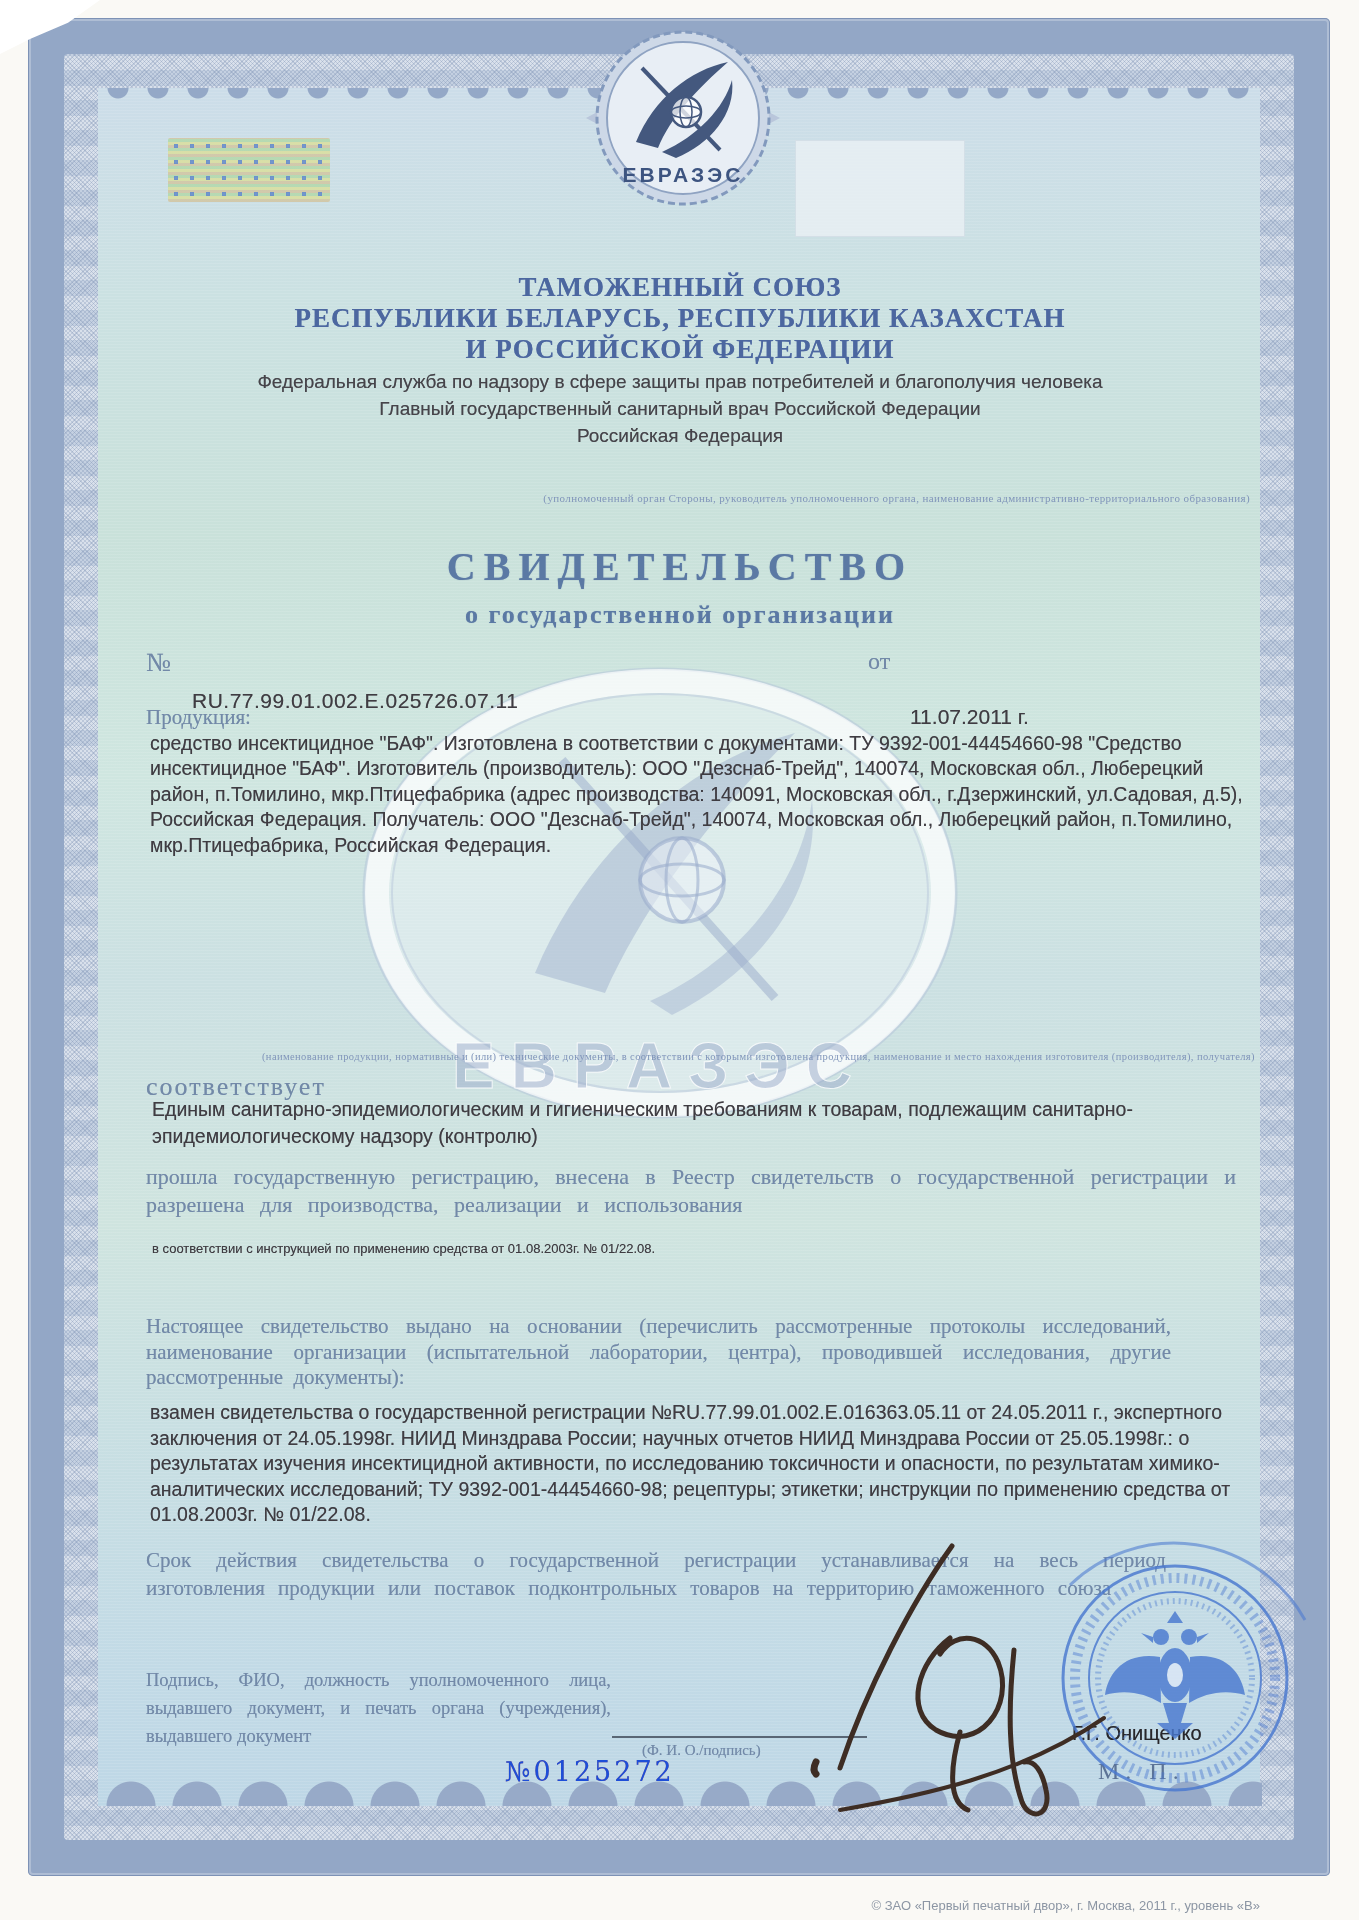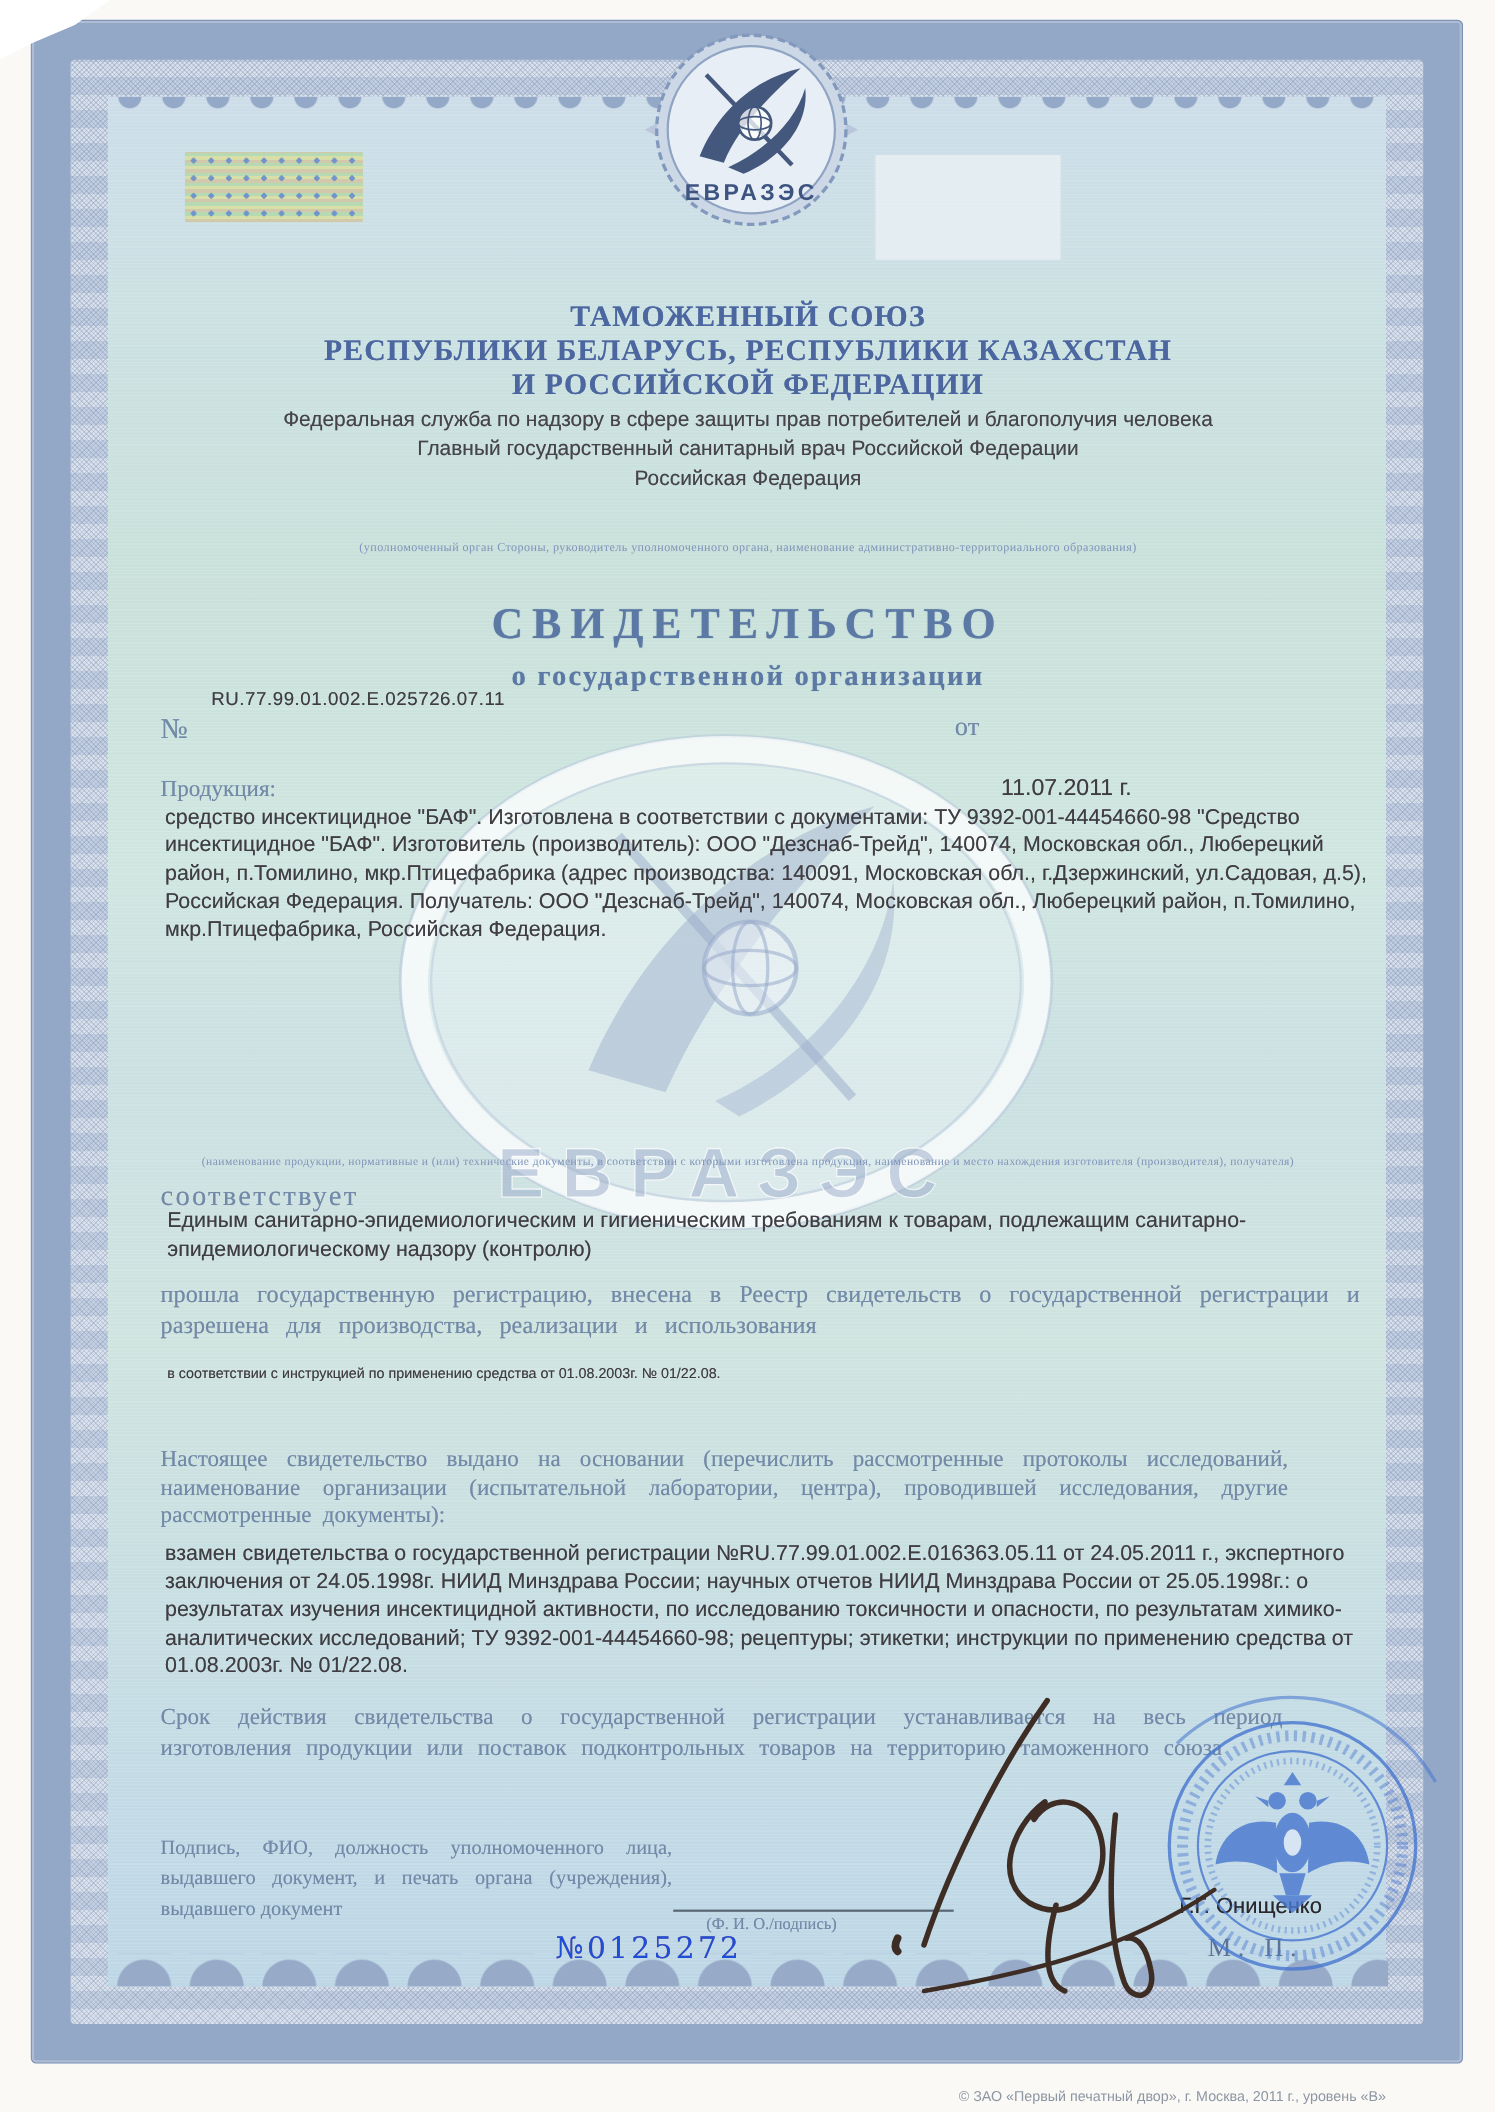--- a/index.html
+++ b/index.html
@@ -39,21 +39,21 @@
       repeating-linear-gradient(0deg, rgba(233,150,140,.30) 0 3px, rgba(243,226,140,.40) 3px 6px, rgba(150,212,170,.40) 6px 9px);
     background-size:16px 16px,16px 16px,auto;background-color:#c9ddb2;}
   .lightsq{position:absolute;left:795px;top:140px;width:168px;height:95px;
     background:rgba(234,241,245,.78);border:1px solid rgba(200,214,224,.6);}
   
   .t{position:absolute;}
   .ctr{text-align:center;}
   .hdr{font-family:"Liberation Serif",serif;font-weight:bold;color:#4c67a0;font-size:27px;
        letter-spacing:1px;text-shadow:0 0 .6px rgba(76,103,160,.7);}
   .auth{color:#46444a;font-size:19px;line-height:27px;text-shadow:0 0 .4px rgba(70,68,74,.55);}
-  .tiny{font-family:"Liberation Serif",serif;color:#8095ba;font-size:11px;letter-spacing:.4px;}
+  .tiny{font-family:"Liberation Serif",serif;color:#8095ba;font-size:11px;letter-spacing:.4px;text-align:right;}
   .title-main{font-family:"Liberation Serif",serif;font-weight:bold;color:#5b79a4;font-size:40px;
        letter-spacing:8px;text-shadow:0 0 1px rgba(91,121,164,.6);}
   .title-sub{font-family:"Liberation Serif",serif;font-weight:bold;color:#5b79a4;font-size:26px;
        letter-spacing:2px;text-shadow:0 0 .7px rgba(91,121,164,.6);}
   .blue-serif{font-family:"Liberation Serif",serif;color:#7289a8;text-shadow:0 0 .5px rgba(114,137,168,.6);}
   .dark{color:#3f3c42;text-shadow:0 0 .4px rgba(63,60,66,.55);}
   .just{text-align:justify;}
   .serial{font-family:"DejaVu Serif",serif;color:#1d4ed8;font-size:27px;letter-spacing:3px;
        text-shadow:0 0 .5px rgba(198,52,44,.6);}
   .sigline{position:absolute;height:2px;background:#5a6674;}
@@ -110,21 +110,21 @@
   <div class="t ctr hdr" style="left:130px;top:334px;width:1100px;">И РОССИЙСКОЙ ФЕДЕРАЦИИ</div>
   <div class="t ctr auth" style="left:110px;top:368px;width:1140px;">Федеральная служба по надзору в сфере защиты прав потребителей и благополучия человека</div>
   <div class="t ctr auth" style="left:110px;top:395px;width:1140px;">Главный государственный санитарный врач Российской Федерации</div>
   <div class="t ctr auth" style="left:110px;top:422px;width:1140px;">Российская Федерация</div>
   <div class="t ctr tiny" style="left:110px;top:492px;width:1140px;">(уполномоченный орган Стороны, руководитель уполномоченного органа, наименование административно-территориального образования)</div>
 
   <div class="t ctr title-main" style="left:130px;top:543px;width:1100px;">СВИДЕТЕЛЬСТВО</div>
   <div class="t ctr title-sub" style="left:130px;top:600px;width:1100px;">о государственной организации</div>
 
   <div class="t blue-serif" style="left:146px;top:648px;font-size:26px;">№</div>
-  <div class="t dark" style="left:192px;top:626px;font-size:17px;letter-spacing:.5px;">RU.77.99.01.002.Е.025726.07.11</div>
+  <div class="t dark" style="left:192px;top:689px;font-size:21px;letter-spacing:.5px;">RU.77.99.01.002.Е.025726.07.11</div>
   <div class="t blue-serif" style="left:868px;top:648px;font-size:24px;">от</div>
   <div class="t dark" style="left:910px;top:657px;font-size:21px;margin-top:48px;">11.07.2011 г.</div>
 
   <div class="t blue-serif" style="left:146px;top:705px;font-size:21px;">Продукция:</div>
   <div class="t dark" style="left:150px;top:731px;width:1108px;font-size:19.5px;line-height:25.4px;">средство инсектицидное "БАФ". Изготовлена в соответствии с документами: ТУ 9392-001-44454660-98 "Средство инсектицидное "БАФ". Изготовитель (производитель): ООО "Дезснаб-Трейд", 140074, Московская обл., Люберецкий район, п.Томилино, мкр.Птицефабрика (адрес производства: 140091, Московская обл., г.Дзержинский, ул.Садовая, д.5), Российская Федерация.  Получатель: ООО "Дезснаб-Трейд", 140074, Московская обл., Люберецкий район, п.Томилино, мкр.Птицефабрика, Российская Федерация.</div>
   <div class="t ctr tiny" style="left:105px;top:1051px;width:1150px;font-size:10.5px;">(наименование продукции, нормативные и (или) технические документы, в соответствии с которыми изготовлена продукция, наименование и место нахождения изготовителя (производителя), получателя)</div>
 
   <div class="t blue-serif" style="left:146px;top:1072px;font-size:26px;letter-spacing:2px;">соответствует</div>
   <div class="t dark" style="left:152px;top:1096px;width:1100px;font-size:19.5px;line-height:27px;">Единым санитарно-эпидемиологическим и гигиеническим требованиям к товарам, подлежащим санитарно-эпидемиологическому надзору (контролю)</div>
 

